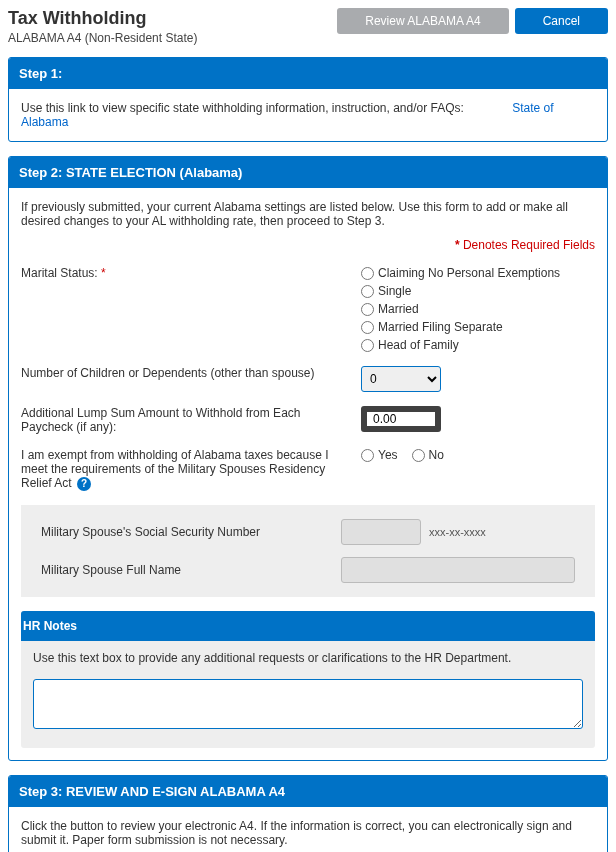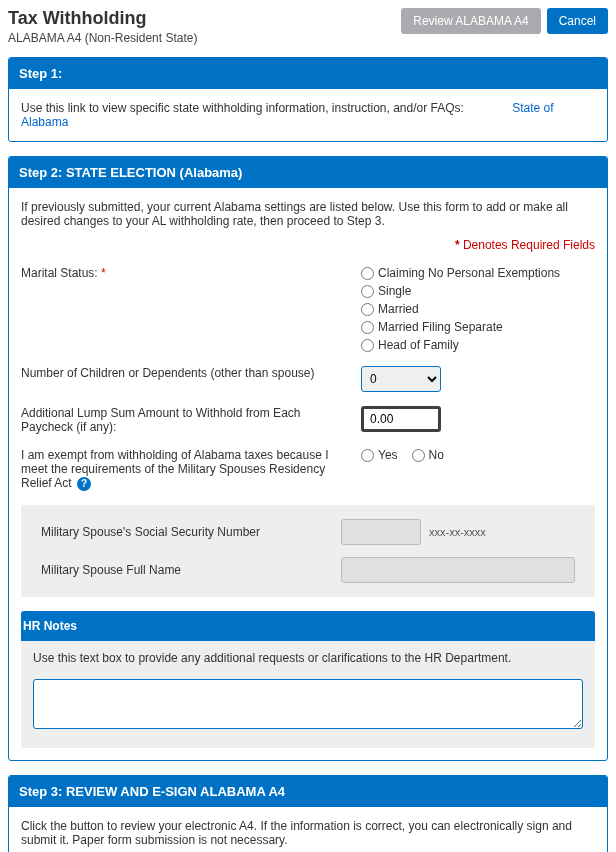--- a/index.html
+++ b/index.html
@@ -22,21 +22,21 @@
   font-weight: bold;
   color: #333;
 }
 .title-block .sub {
   font-size: 12px;
   color: #444;
   margin-top: 2px;
 }
 .btn-row { display: flex; gap: 6px; }
 .btn {
-  padding: 6px 12px;
+  padding: 6px 28px;
   border: none;
   border-radius: 3px;
   font-size: 12px;
   cursor: pointer;
   color: #fff;
 }
 .btn-disabled { background: #a9abae; color: #fff; cursor: default; }
 .btn-primary { background: #0072c6; }
 .panel {
   border: 1px solid #0072c6;
@@ -82,21 +82,21 @@
 .radio-item input { margin: 0; }
 .select-small {
   border: 1px solid #0072c6;
   border-radius: 3px;
   height: 26px;
   width: 80px;
   padding: 2px 4px;
   font-size: 12px;
 }
 .text-input {
-  border: 3px solid #404040;
+  border: 6px solid #404040;
   border-radius: 3px;
   height: 26px;
   width: 80px;
   padding: 2px 6px;
   font-size: 12px;
 }
 .help-icon {
   display: inline-block;
   width: 14px;
   height: 14px;

